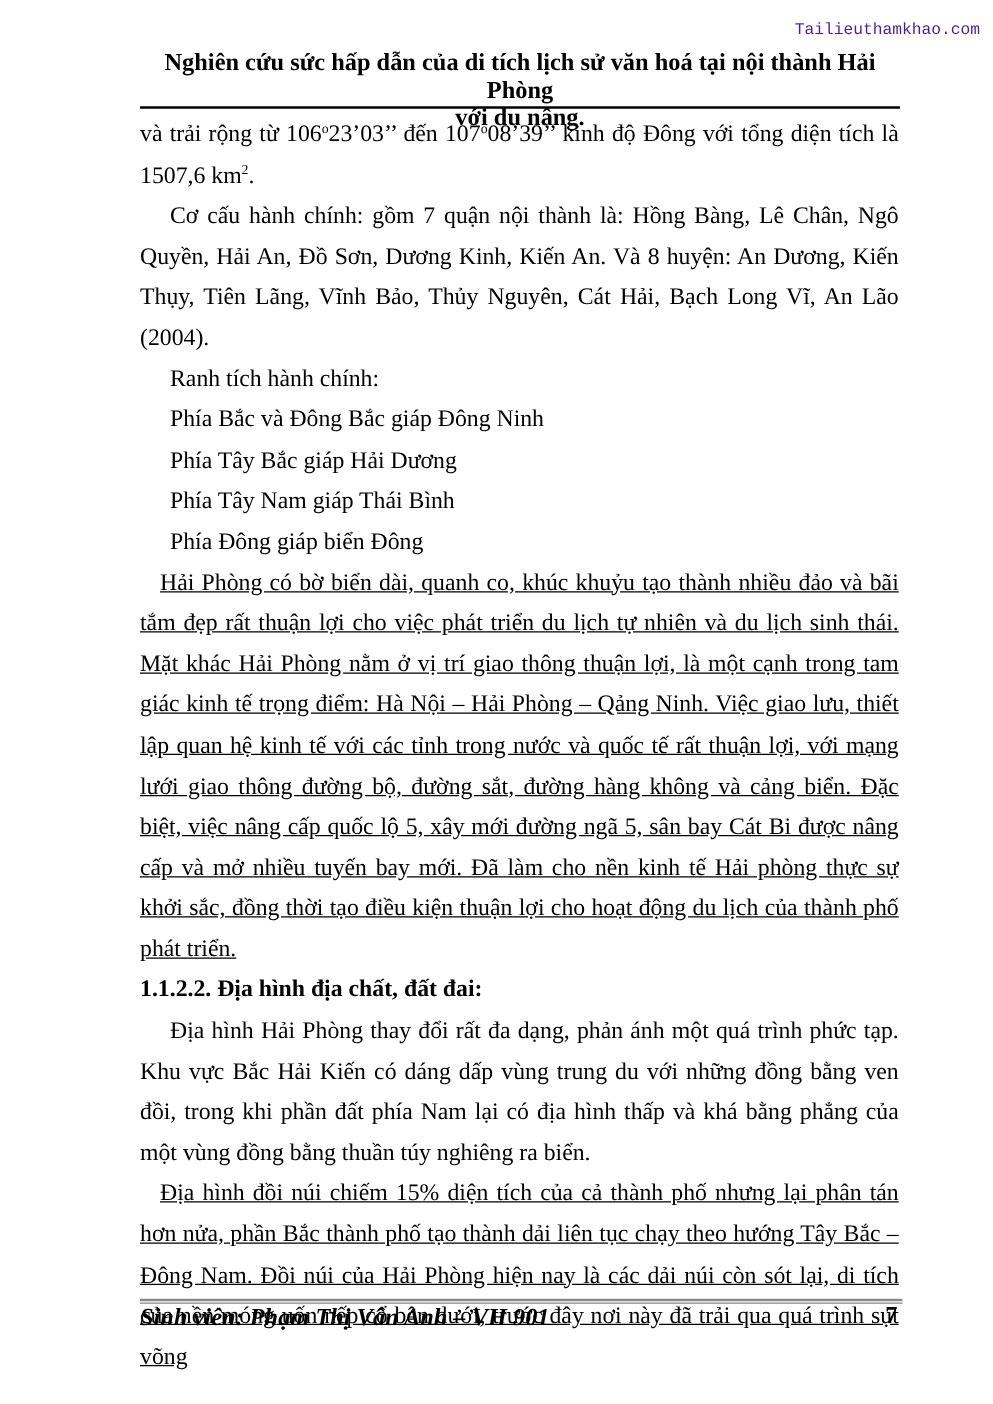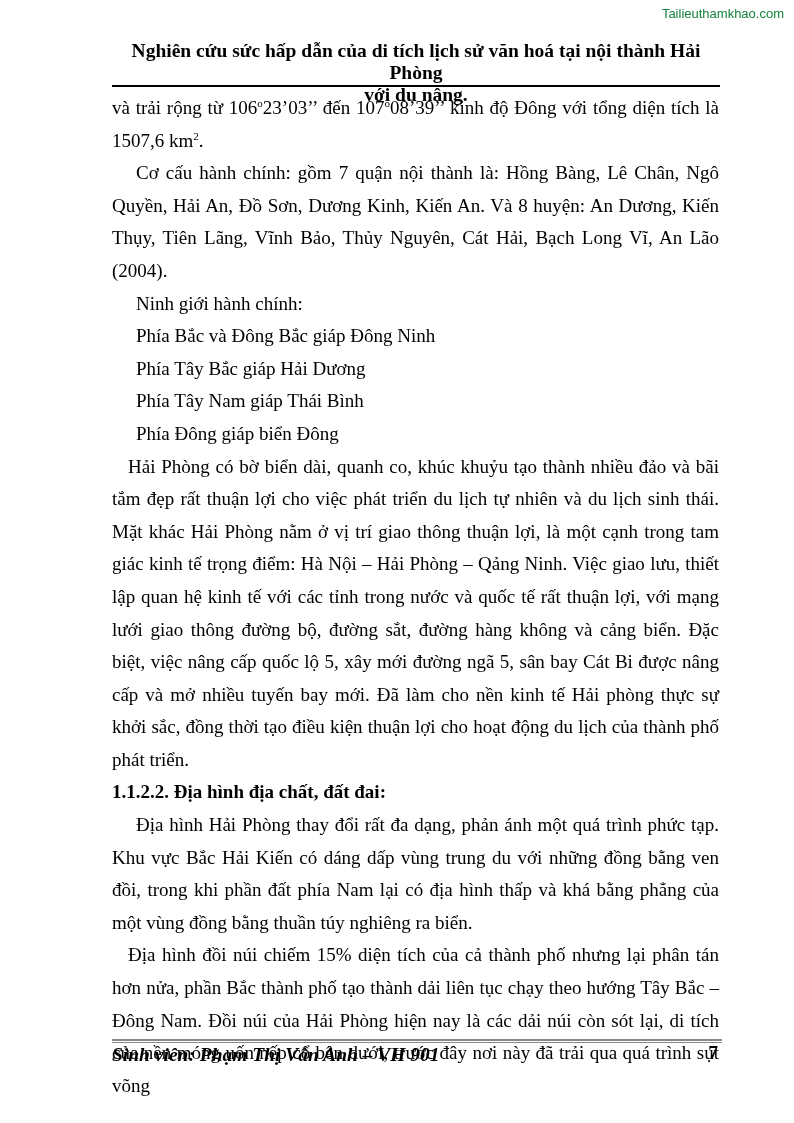--- a/index.html
+++ b/index.html
@@ -1,39 +1,39 @@
 <!DOCTYPE html>
 <html><head>
 <meta charset="utf-8">
 <style>
   html, body { margin: 0; padding: 0; background: #ffffff; }
   body {
     width: 794px; height: 1123px; position: relative; overflow: hidden;
     font-family: "Liberation Serif", serif; color: #000;
   }
   .watermark {
-    position: absolute; top: 6px; right: 10px;
-    font-family: Liberation Sans, sans-serif; font-size: 13px; color: #15803d;
+    position: absolute; top: 16px; right: 10px;
+    font-family: Liberation Mono, monospace; font-size: 13px; color: #4c1d95;
   }
   .header {
     position: absolute; left: 112px; width: 608px; top: 40px;
     text-align: center; font-weight: bold; 
     font-size: 19.5px; line-height: 22px;
   }
   .header-rule {
     position: absolute; left: 112px; width: 608px; top: 85px;
     height: 2px; background: #000;
   }
   .content {
     position: absolute; left: 112px; width: 607px; top: 92px;
     font-size: 19px; line-height: 32.6px;
   }
   .content p { margin: 0; text-align: justify; }
   .indent { text-indent: 24px; }
-  .indent-sm { text-indent: 16px; }
+  .indent-sm { text-indent: 16px; text-decoration: underline; }
   .list-line { padding-left: 24px; text-align: left !important; }
   .section-title { font-weight: bold; }
   sup { font-size: 11px; line-height: 0; vertical-align: 7px; }
   .footer-rule {
     position: absolute; left: 112px; width: 610px; top: 1039px;
     height: 1px; border-top: 2px solid #888; border-bottom: 1px solid #888;
   }
   .footer {
     position: absolute; left: 112px; width: 610px; top: 1044px;
     font-size: 19.5px; font-weight: bold;
@@ -50,21 +50,21 @@
   <div>Nghiên cứu sức hấp dẫn của di tích lịch sử văn hoá tại nội thành Hải Phòng</div>
   <div>với du nâng.</div>
 </div>
 <div class="header-rule"></div>
 
 <div class="content">
   <p><span>và trải rộng từ 106</span><sup>o</sup><span>23’03’’ đến 107</span><sup>o</sup><span>08’39’’ kinh độ Đông với tổng diện tích là 1507,6 km</span><sup>2</sup><span>.</span></p>
 
   <p class="indent">Cơ cấu hành chính: gồm 7 quận nội thành là: Hồng Bàng, Lê Chân, Ngô Quyền, Hải An, Đồ Sơn, Dương Kinh, Kiến An. Và 8 huyện: An Dương, Kiến Thụy, Tiên Lãng, Vĩnh Bảo, Thủy Nguyên, Cát Hải, Bạch Long Vĩ, An Lão (2004).</p>
 
-  <p class="list-line">Ninh giới hành chính:</p>
+  <p class="list-line">Ranh tích hành chính:</p>
   <p class="list-line">Phía Bắc và Đông Bắc giáp Đông Ninh</p>
   <p class="list-line">Phía Tây Bắc giáp Hải Dương</p>
   <p class="list-line">Phía Tây Nam giáp Thái Bình</p>
   <p class="list-line">Phía Đông giáp biển Đông</p>
 
   <p class="indent-sm">Hải Phòng có bờ biển dài, quanh co, khúc khuỷu tạo thành nhiều đảo và bãi tắm đẹp rất thuận lợi cho việc phát triển du lịch tự nhiên và du lịch sinh thái. Mặt khác Hải Phòng nằm ở vị trí giao thông thuận lợi, là một cạnh trong tam giác kinh tế trọng điểm: Hà Nội – Hải Phòng – Qảng Ninh. Việc giao lưu, thiết lập quan hệ kinh tế với các tỉnh trong nước và quốc tế rất thuận lợi, với mạng lưới giao thông đường bộ, đường sắt, đường hàng không và cảng biển. Đặc biệt, việc nâng cấp quốc lộ 5, xây mới đường ngã 5, sân bay Cát Bi được nâng cấp và mở nhiều tuyến bay mới. Đã làm cho nền kinh tế Hải phòng thực sự khởi sắc, đồng thời tạo điều kiện thuận lợi cho hoạt động du lịch của thành phố phát triển.</p>
 
   <p class="section-title">1.1.2.2. Địa hình địa chất, đất đai:</p>
 
   <p class="indent">Địa hình Hải Phòng thay đổi rất đa dạng, phản ánh một quá trình phức tạp. Khu vực Bắc Hải Kiến có dáng dấp vùng trung du với những đồng bằng ven đồi, trong khi phần đất phía Nam lại có địa hình thấp và khá bằng phẳng của một vùng đồng bằng thuần túy nghiêng ra biển.</p>

